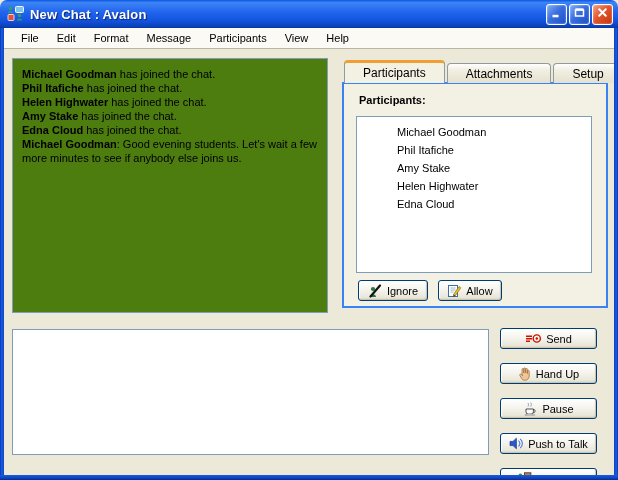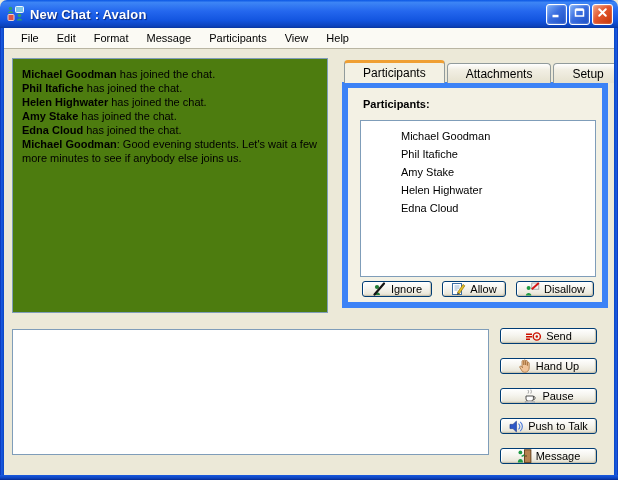--- a/index.html
+++ b/index.html
@@ -39,29 +39,29 @@
   .msg{font-size:11px;line-height:14px;color:#000;}
   .msg b{font-weight:bold;}
 
   
   .tabstrip{position:absolute;left:344px;top:60px;height:23px;display:flex;align-items:flex-end;gap:2px;z-index:2;}
   .tab{box-sizing:border-box;height:20px;padding:0 18px;font-size:12px;display:flex;align-items:center;
     border:1px solid #919b9c;border-bottom:none;border-radius:4px 4px 0 0;cursor:pointer;
     background:linear-gradient(180deg,#ffffff,#f2efe4 30%,#e6e2d0 95%);}
   .tab.active{height:23px;background:#f3f1e4;border-top:3px solid #ef9f33;position:relative;}
   .tab-panel{position:absolute;left:342px;top:82px;width:266px;height:226px;box-sizing:border-box;
-    background:#f3f1e4;border:6px solid #3b82f6;}
+    background:#f3f1e4;border:2px solid #3b82f6;}
   .participants-label{position:absolute;left:15px;top:10px;font-size:11px;font-weight:bold;color:#000;}
   .listbox{position:absolute;left:12px;top:32px;width:236px;height:157px;box-sizing:border-box;
     background:#fff;border:1px solid #7f9db9;padding-top:6px;overflow:hidden;}
   .participant{font-size:11px;height:18px;line-height:18px;padding-left:40px;cursor:default;}
   .panel-actions{position:absolute;left:14px;bottom:5px;display:flex;gap:10px;}
 
   
-  .xp-btn{display:flex;align-items:center;justify-content:center;gap:4px;height:16px;box-sizing:border-box;
+  .xp-btn{display:flex;align-items:center;justify-content:center;gap:4px;height:21px;box-sizing:border-box;
     font-family:"Liberation Sans",sans-serif;font-size:11px;color:#000;
     border:1px solid #003c74;border-radius:3px;cursor:pointer;
     background:linear-gradient(180deg,#ffffff,#f5f4ee 45%,#eae7da 85%,#ddd8c4);
     box-shadow:inset -1px -1px 1px #c8c2ae, inset 1px 1px 1px #ffffff;}
   .xp-btn .icon{display:inline-flex;align-items:center;}
 
   
   .composer{position:absolute;left:12px;top:329px;width:477px;height:126px;box-sizing:border-box;
     background:#fff;border:1px solid #7f9db9;resize:none;outline:none;
     font-family:"Liberation Sans",sans-serif;font-size:11px;padding:6px;}
@@ -154,31 +154,20 @@
           <span class="icon">
             <svg width="15" height="14" viewBox="0 0 15 14">
               <rect x="1.5" y="1.5" width="9" height="11" fill="#fff" stroke="#3a6ea5"></rect>
               <path d="M3.5 4 h5 M3.5 6 h5 M3.5 8 h3" stroke="#9ab6d4" stroke-width="1"></path>
               <path d="M6.5 10.5 L12 2.5 L13.8 3.8 L8.3 11.8 Z" fill="#e8c22a" stroke="#8a6d00" stroke-width="0.7"></path>
               <path d="M6.5 10.5 L8.3 11.8 L6 13 Z" fill="#3a3a3a"></path>
             </svg>
           </span>
           <span>Allow</span>
         </button>
-        <button class="xp-btn w-disallow">
-          <span class="icon">
-            <svg width="15" height="14" viewBox="0 0 15 14">
-              <circle cx="3.6" cy="6" r="2" fill="#1e9a44"></circle>
-              <path d="M0.8 13.5 C0.8 10 6.4 10 6.4 13.5 Z" fill="#1e9a44"></path>
-              <rect x="6.8" y="1" width="7" height="6.2" fill="#f4f4f4" stroke="#9a9a9a" stroke-width="0.8"></rect>
-              <path d="M6.8 7.2 L13.8 1" stroke="#d41616" stroke-width="2"></path>
-            </svg>
-          </span>
-          <span>Disallow</span>
-        </button>
       </div>
   </div>
 
   <textarea class="composer" placeholder="" style=""></textarea>
 
   <div class="action-col" id="action-col">
       <button class="xp-btn">
         <span class="icon">
           <svg width="17" height="13" viewBox="0 0 17 13">
             <path d="M1 4.2 h6 M1 6.7 h6 M1 9.2 h4" stroke="#cc1100" stroke-width="1.4"></path>

